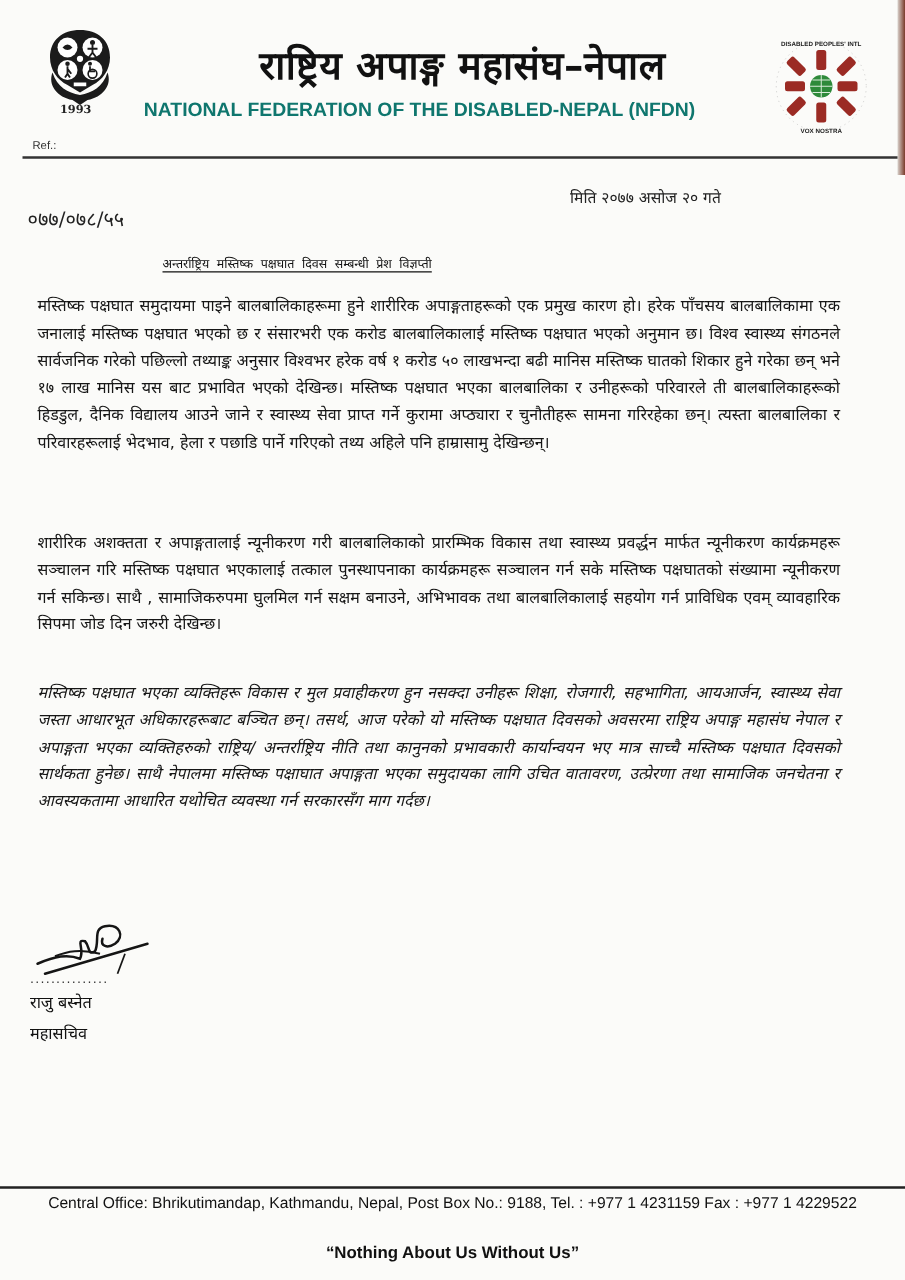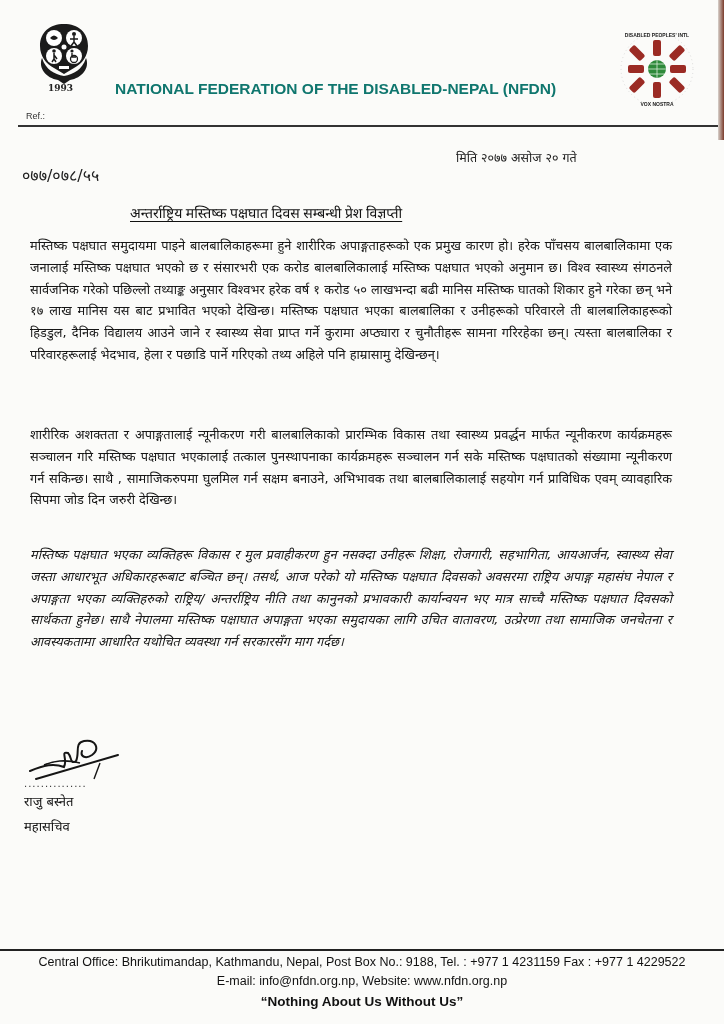--- a/index.html
+++ b/index.html
@@ -55,21 +55,21 @@
   .ref-no {
     position:absolute; top:164px; left:22px;
     font-family:"DejaVu Sans", sans-serif; font-size:16px; color:#222;
   }
   .date {
     position:absolute; top:149px; left:456px;
     font-family:"DejaVu Sans", sans-serif; font-size:12.5px; color:#222;
   }
   .doc-title {
     position:absolute; top:203px; left:130px;
-    font-family:Liberation Serif, serif; font-size:14px; color:#111;
+    font-family:Liberation Mono, monospace; font-size:10px; color:#111;
     text-decoration:underline; text-underline-offset:3px; white-space:nowrap;
   }
   .para {
     position:absolute; left:30px; width:642px;
     font-family:"DejaVu Sans", sans-serif; font-size:12.8px; line-height:21.8px;
     color:#161616; text-align:justify; text-align-last:left;
   }
   .p1 { top:235px; }
   .p2 { top:424px; }
   .p3 { top:544px;font-style:italic; }
@@ -117,20 +117,21 @@
     <circle cx="18" cy="29" r="1.8" fill="#1b1b1b"></circle>
       <path d="M18 31 v6 l-2 3 M18 37 l2 3 M18 33 l3 4" stroke="#1b1b1b" stroke-width="1.5" fill="none"></path>
     <circle cx="38" cy="37" r="3.5" stroke="#1b1b1b" stroke-width="1.3" fill="none"></circle>
       <circle cx="36" cy="29" r="1.6" fill="#1b1b1b"></circle>
       <path d="M36 31 v4 h4" stroke="#1b1b1b" stroke-width="1.4" fill="none"></path>
     <rect x="23" y="44" width="10" height="3" fill="#fff"></rect>
   </svg>
   <div class="logo-year">1993</div>
   <div class="ref-label">Ref.:</div>
 
+  <div class="title-ne">राष्ट्रिय अपाङ्ग महासंघ–नेपाल</div>
   <div class="title-en">NATIONAL FEDERATION OF THE DISABLED-NEPAL (NFDN)</div>
 
   <svg class="logo-right" viewBox="0 0 78 78">
     <circle cx="39" cy="39" r="36" fill="none" stroke="#bbb" stroke-width="0.5" stroke-dasharray="1 3"></circle>
     <g fill="#9b2b24">
       <rect x="35" y="10" width="8" height="16" rx="2"></rect>
       <rect x="35" y="52" width="8" height="16" rx="2"></rect>
       <rect x="10" y="35" width="16" height="8" rx="2"></rect>
       <rect x="52" y="35" width="16" height="8" rx="2"></rect>
       <rect x="15" y="15" width="8" height="16" rx="2" transform="rotate(-45 19 23)"></rect>
@@ -160,15 +161,14 @@
     <path d="M12 44 L94 20" stroke="#151515" stroke-width="2" fill="none" stroke-linecap="round"></path>
     <path d="M20 30 C30 26 40 24 56 28" stroke="#151515" stroke-width="1.6" fill="none"></path>
     <path d="M76 28 L70 44" stroke="#151515" stroke-width="1.4" fill="none"></path>
   </svg>
   <div class="sig-dots">...............</div>
   <div class="signer-name">राजु बस्नेत</div>
   <div class="signer-title">महासचिव</div>
 
   <div class="footer-rule"></div>
   <div class="footer-line f1">Central Office: Bhrikutimandap, Kathmandu, Nepal, Post Box No.: 9188, Tel. : +977 1 4231159 Fax : +977 1 4229522</div>
-  <div class="footer-line f2">E-mail: info@nfdn.org.np, Website: www.nfdn.org.np</div>
   <div class="footer-line f3">“Nothing About Us Without Us”</div>
 </div>
 
 </body></html>

